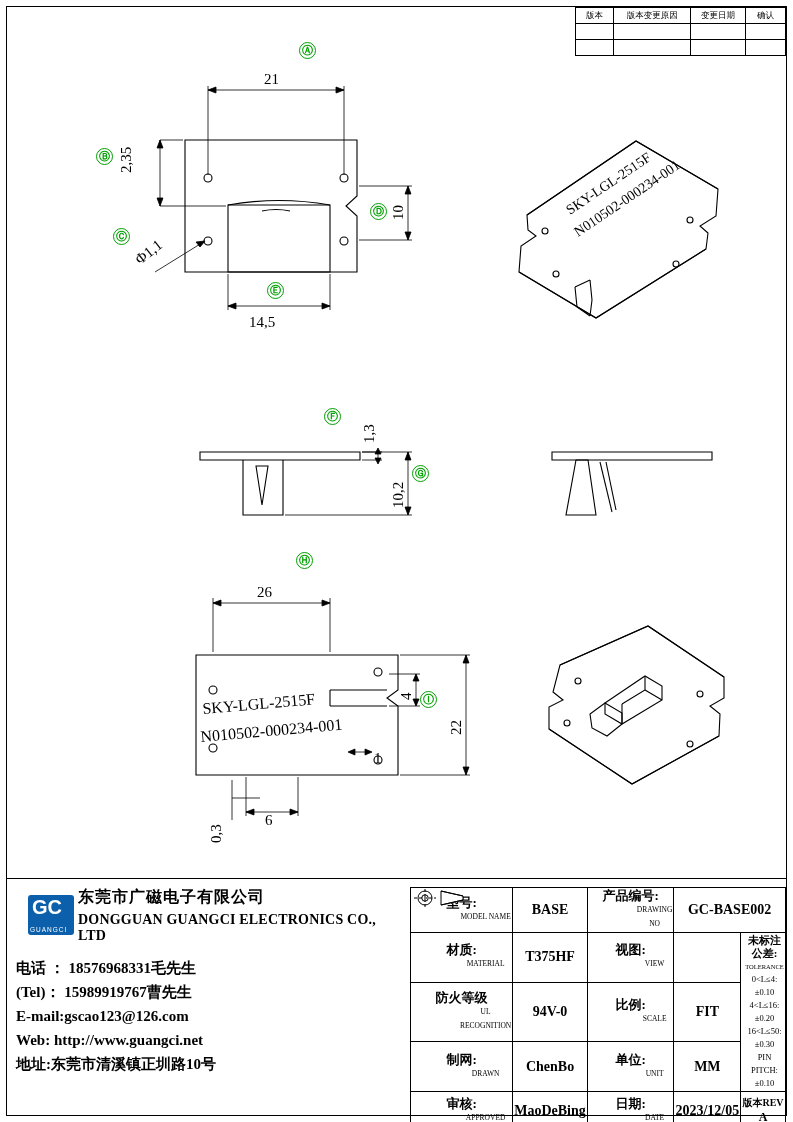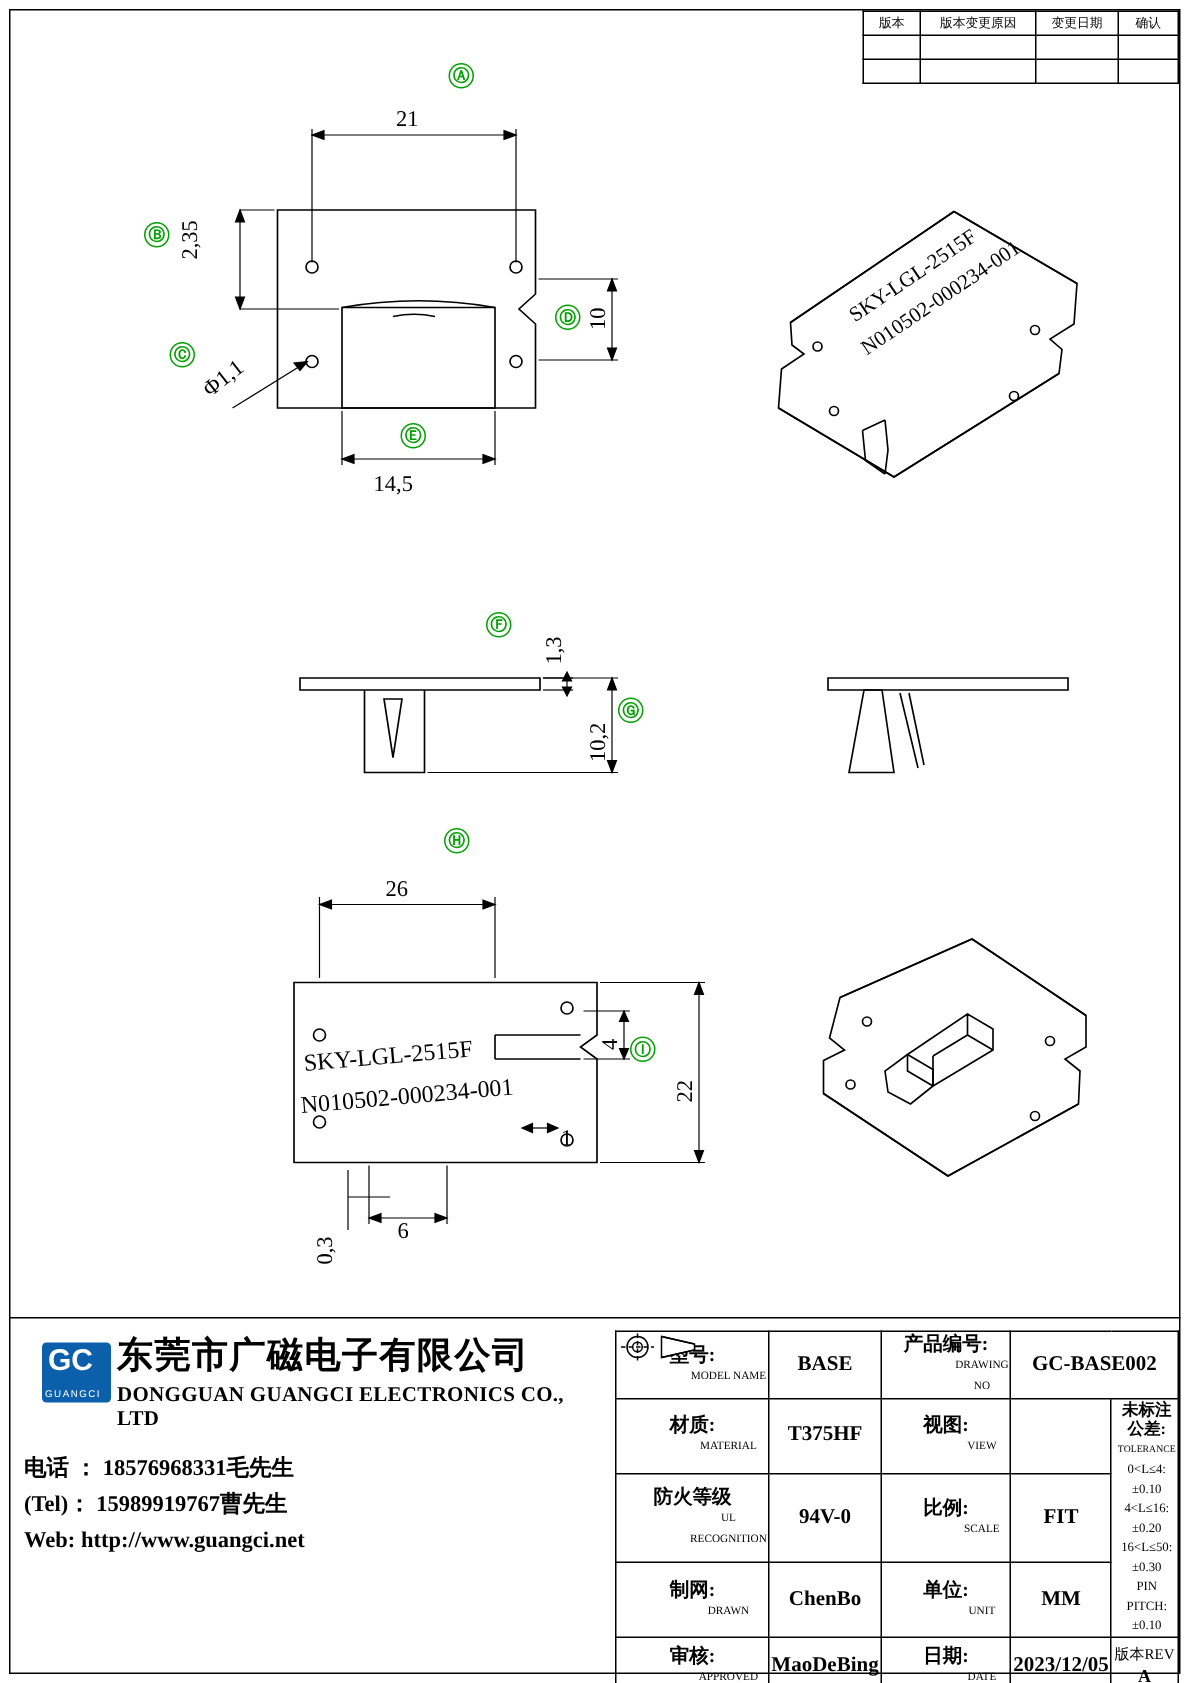--- a/index.html
+++ b/index.html
@@ -12,21 +12,21 @@
         display:flex;align-items:center;justify-content:center;box-sizing:border-box;}
   svg{position:absolute;left:0;top:0;overflow:visible;}
   .dim{font-family:"Liberation Serif",serif;font-size:15px;fill:#000;}
   
   #revtable{position:absolute;left:575px;top:7px;width:211px;height:48px;border-collapse:collapse;}
   #revtable td,#revtable th{border:1px solid #000;font-size:8.5px;font-family:"Liberation Sans",sans-serif;
         text-align:center;padding:0;height:15px;font-weight:normal;}
   
   #footer{position:absolute;left:6px;top:878px;width:781px;height:238px;border-top:1px solid #000;box-sizing:border-box;}
   #company{position:absolute;left:10px;top:8px;width:390px;}
-  .cn-name{font-family:"Liberation Serif",serif;font-size:24px;font-weight:bold;letter-spacing:1px;}
+  .cn-name{font-family:"Liberation Serif",serif;font-size:16px;font-weight:bold;letter-spacing:1px;}
   .en-name{font-family:"Liberation Serif",serif;font-size:14px;font-weight:bold;letter-spacing:0.2px;}
   .contact{font-family:"Liberation Serif",serif;font-size:15px;font-weight:bold;line-height:24px;}
   .addr-en{font-family:"Liberation Serif",serif;font-size:12.5px;font-weight:bold;}
   
   #logo{position:absolute;left:12px;top:8px;width:46px;height:40px;background:#0b5fab;border-radius:3px;color:#fff;text-align:center;}
   #logo .g{position:absolute;left:4px;top:1px;font-size:20px;font-weight:bold;font-family:"Liberation Sans",sans-serif;}
   #logo .sub{position:absolute;left:2px;bottom:2px;font-size:6.5px;letter-spacing:1px;font-family:"Liberation Sans",sans-serif;}
   
   #spec{position:absolute;left:404px;top:8px;border-collapse:collapse;width:375px;}
   #spec td{border:1px solid #000;font-family:"Liberation Serif",serif;text-align:center;vertical-align:middle;}
@@ -263,21 +263,23 @@
         <span class="g">GC</span>
         <span class="sub">GUANGCI</span>
       </div>
       <div style="margin-left:62px">
         <div class="cn-name">东莞市广磁电子有限公司</div>
         <div class="en-name" style="margin-top:4px">DONGGUAN GUANGCI ELECTRONICS CO., LTD</div>
       </div>
       <div class="contact" style="margin-top:12px">
         <div>电话 ： 18576968331毛先生</div>
         <div>(Tel)： 15989919767曹先生</div>
+        <div>E-mail:gscao123@126.com</div>
         <div>Web: http://www.guangci.net</div>
+        <div>地址:东莞市清溪镇正圳路10号</div>
       </div>
     </div>
 
     <table id="spec">
       <tbody>
           <tr style="height:34px">
         <td class="k" style="width:62px">
           <span>型号:</span><span class="en">MODEL NAME</span></td>
         <td class="v" style="width:108px">BASE</td>
         <td class="k" style="width:66px">
@@ -328,20 +330,20 @@
         <td class="v">MM</td>
       </tr>
       <tr style="height:38px">
         <td class="k">
           <span>审核:</span><span class="en">APPROVED</span></td>
         <td class="v">MaoDeBing</td>
         <td class="k">
           <span>日期:</span><span class="en">DATE</span></td>
         <td class="v">2023/12/05</td>
         <td>
-          <div style="font-size:10px;font-weight:normal">版本REV</div>
+          <div style="font-size:10px;font-weight:bold">版本REV</div>
           <div style="font-size:12px;font-weight:bold">A</div>
         </td>
       </tr>
     </tbody>
       </table>
   </div>
 </div>
 
 </body></html>

